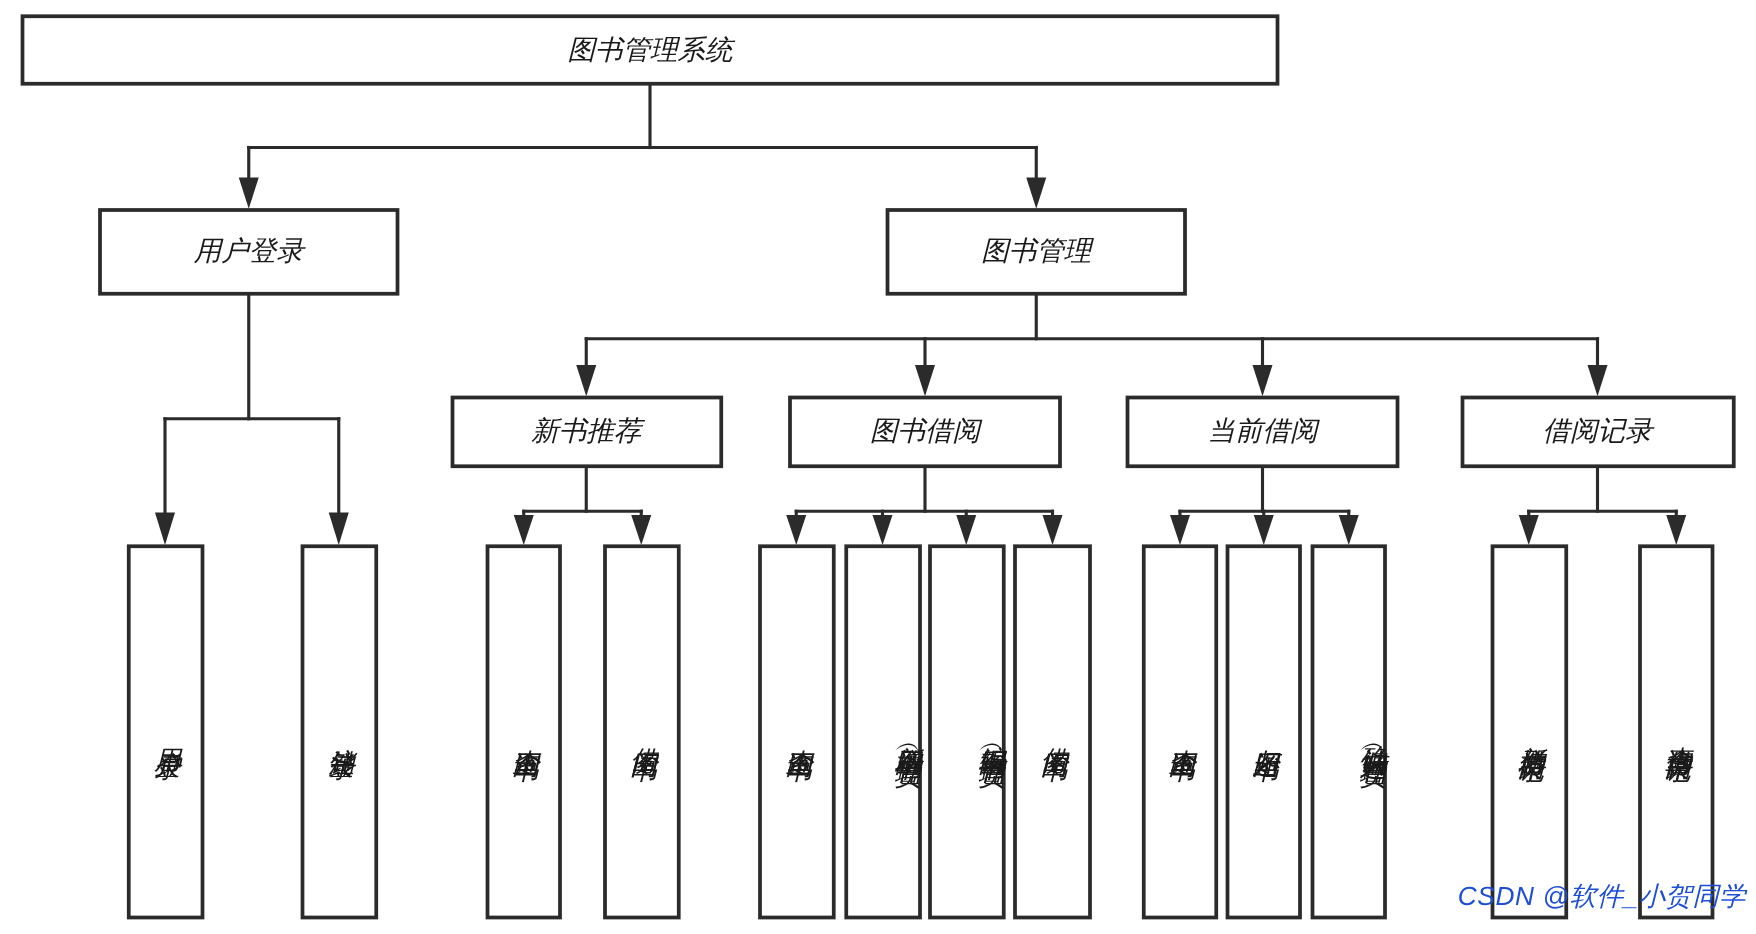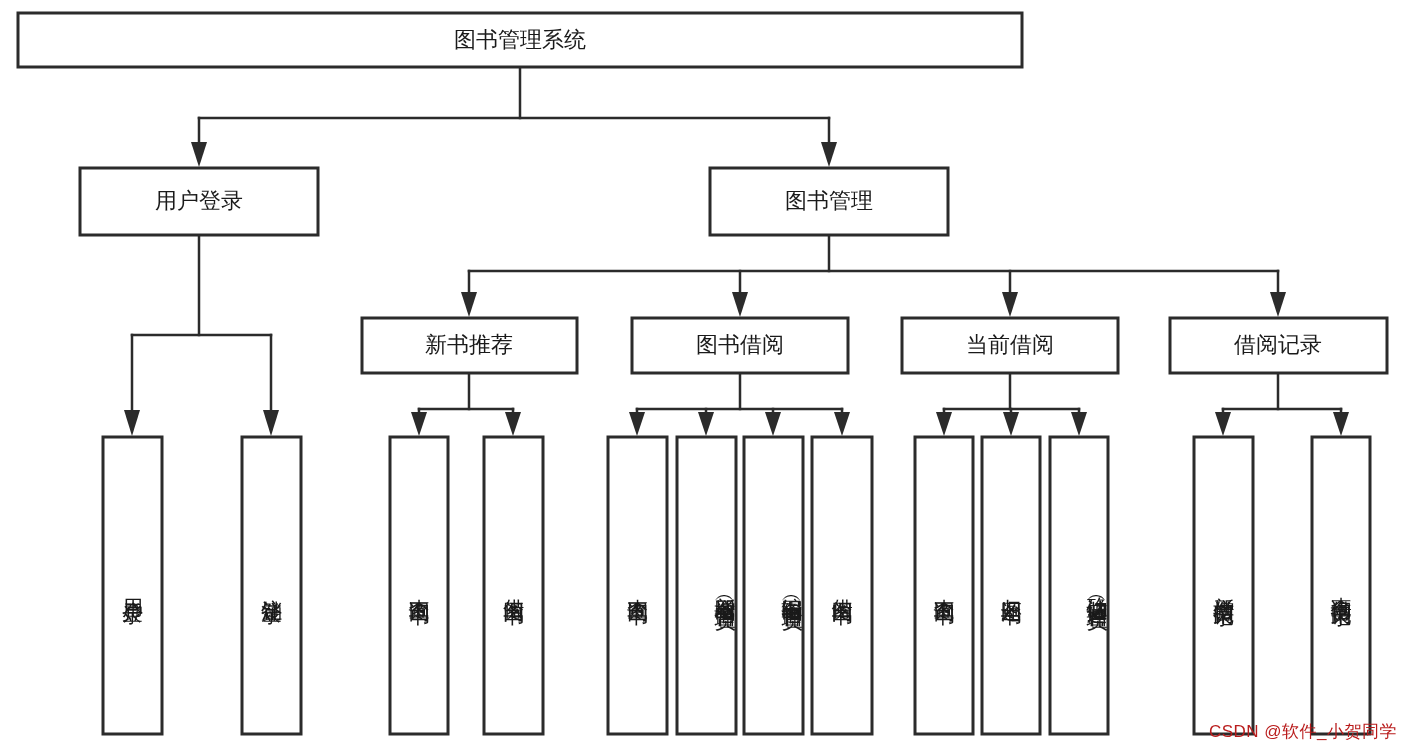--- a/index.html
+++ b/index.html
@@ -11,20 +11,21 @@
     width: 1405px;
     height: 747px;
     font-family: "Liberation Sans", "DejaVu Sans", sans-serif;
     overflow: hidden;
   }
   #diagram-root {
     position: relative;
     width: 1405px;
     height: 747px;
     background: #ffffff;
+    font-style: italic;
   }
   svg.diagram-canvas {
     position: absolute;
     left: 0;
     top: 0;
     width: 1405px;
     height: 747px;
     display: block;
   }
   .node-box {
@@ -61,24 +62,24 @@
     font-size: 21px;
     line-height: 1.08;
     letter-spacing: 2px;
     color: #1a1a1a;
     white-space: nowrap;
     pointer-events: none;
   }
   .watermark {
     position: absolute;
     right: 8px;
-    bottom: 4px;
-    font-family: "Liberation Sans", "DejaVu Sans", sans-serif;
-    font-size: 17px;
-    color: #b91c1c;
+    bottom: 16px;
+    font-family: "Liberation Sans", "DejaVu Sans", sans-serif;
+    font-size: 21px;
+    color: #1d4ed8;
     letter-spacing: 0.5px;
     white-space: nowrap;
   }
 </style>
 </head>
 <body>
 
 <div id="diagram-root">
 
   <svg class="diagram-canvas" viewBox="0 0 1405 747" xmlns="http://www.w3.org/2000/svg">

